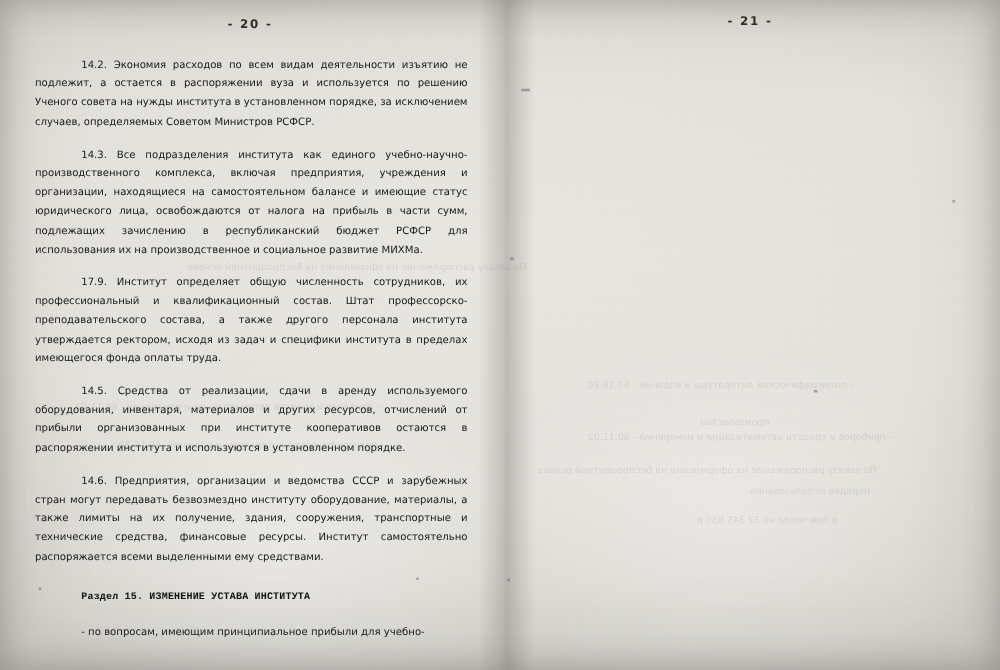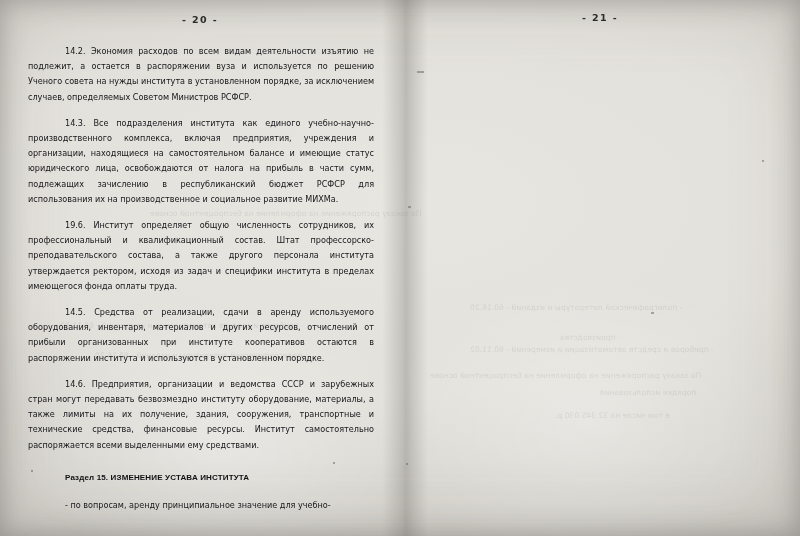--- a/index.html
+++ b/index.html
@@ -114,21 +114,21 @@
     -webkit-font-smoothing: none;
   }
   #col-left  { left: 28px; top: 44px;  width: 346px; }
 
   p { margin: 0; }
   .para        { margin-bottom: 11px; text-indent: 37px; }
   .para.tight  { margin-bottom: 0px; }
   .dash-item   { text-indent: 37px; margin-bottom: 0; }
 
   .section-head {
-    font-family: Liberation Sans, sans-serif;
+    font-family: Liberation Mono, monospace;
     font-weight: bold;
     font-size: 8.0px;
     letter-spacing: 0.15px;
     text-indent: 37px;
     text-align: left;
     margin: 17px 0 13px 0;
     color: #131215;
   }
 
   
@@ -180,30 +180,30 @@
   <div class="page" id="page-left">
 
     <div class="folio" id="folio-left">- 20 -</div>
 
     <div class="col softtext" id="col-left">
 
       <p class="para">14.2. Экономия расходов по всем видам деятельности изъятию не подлежит, а остается в распоряжении вуза и используется по решению Ученого совета на нужды института в установленном порядке, за исключением случаев, определяемых Советом Министров РСФСР.</p>
 
       <p class="para">14.3. Все подразделения института как единого учебно-научно-производственного комплекса, включая предприятия, учреждения и организации, находящиеся на самостоятельном балансе и имеющие статус юридического лица, освобождаются от налога на прибыль в части сумм, подлежащих зачислению в республиканский бюджет РСФСР для использования их на производственное и социальное развитие МИХМа.</p>
 
-      <p class="para">19.6. Институт определяет общую численность сотрудников, их профессиональный и квалификационный состав. Штат профессорско-преподавательского состава, а также другого персонала института утверждается ректором, исходя из задач и специфики института в пределах имеющегося фонда оплаты труда.</p>
+      <p class="para">17.9. Институт определяет общую численность сотрудников, их профессиональный и квалификационный состав. Штат профессорско-преподавательского состава, а также другого персонала института утверждается ректором, исходя из задач и специфики института в пределах имеющегося фонда оплаты труда.</p>
 
       <p class="para">14.5. Средства от реализации, сдачи в аренду используемого оборудования, инвентаря, материалов и других ресурсов, отчислений от прибыли организованных при институте кооперативов остаются в распоряжении института и используются в установленном порядке.</p>
 
       <p class="para">14.6. Предприятия, организации и ведомства СССР и зарубежных стран могут передавать безвозмездно институту оборудование, материалы, а также лимиты на их получение, здания, сооружения, транспортные и технические средства, финансовые ресурсы. Институт самостоятельно распоряжается всеми выделенными ему средствами.</p>
 
       <p class="section-head">Раздел 15.  ИЗМЕНЕНИЕ УСТАВА ИНСТИТУТА</p>
 
 
-      <p class="dash-item">- по вопросам, аренду принципиальное значение для учебно-</p>
+      <p class="dash-item">- по вопросам, имеющим принципиальное прибыли для учебно-</p>
 
     </div>
   </div>
 
   <div class="page" id="page-right">
 
     <div class="folio" id="folio-right">- 21 -</div>
 
   </div>
 

